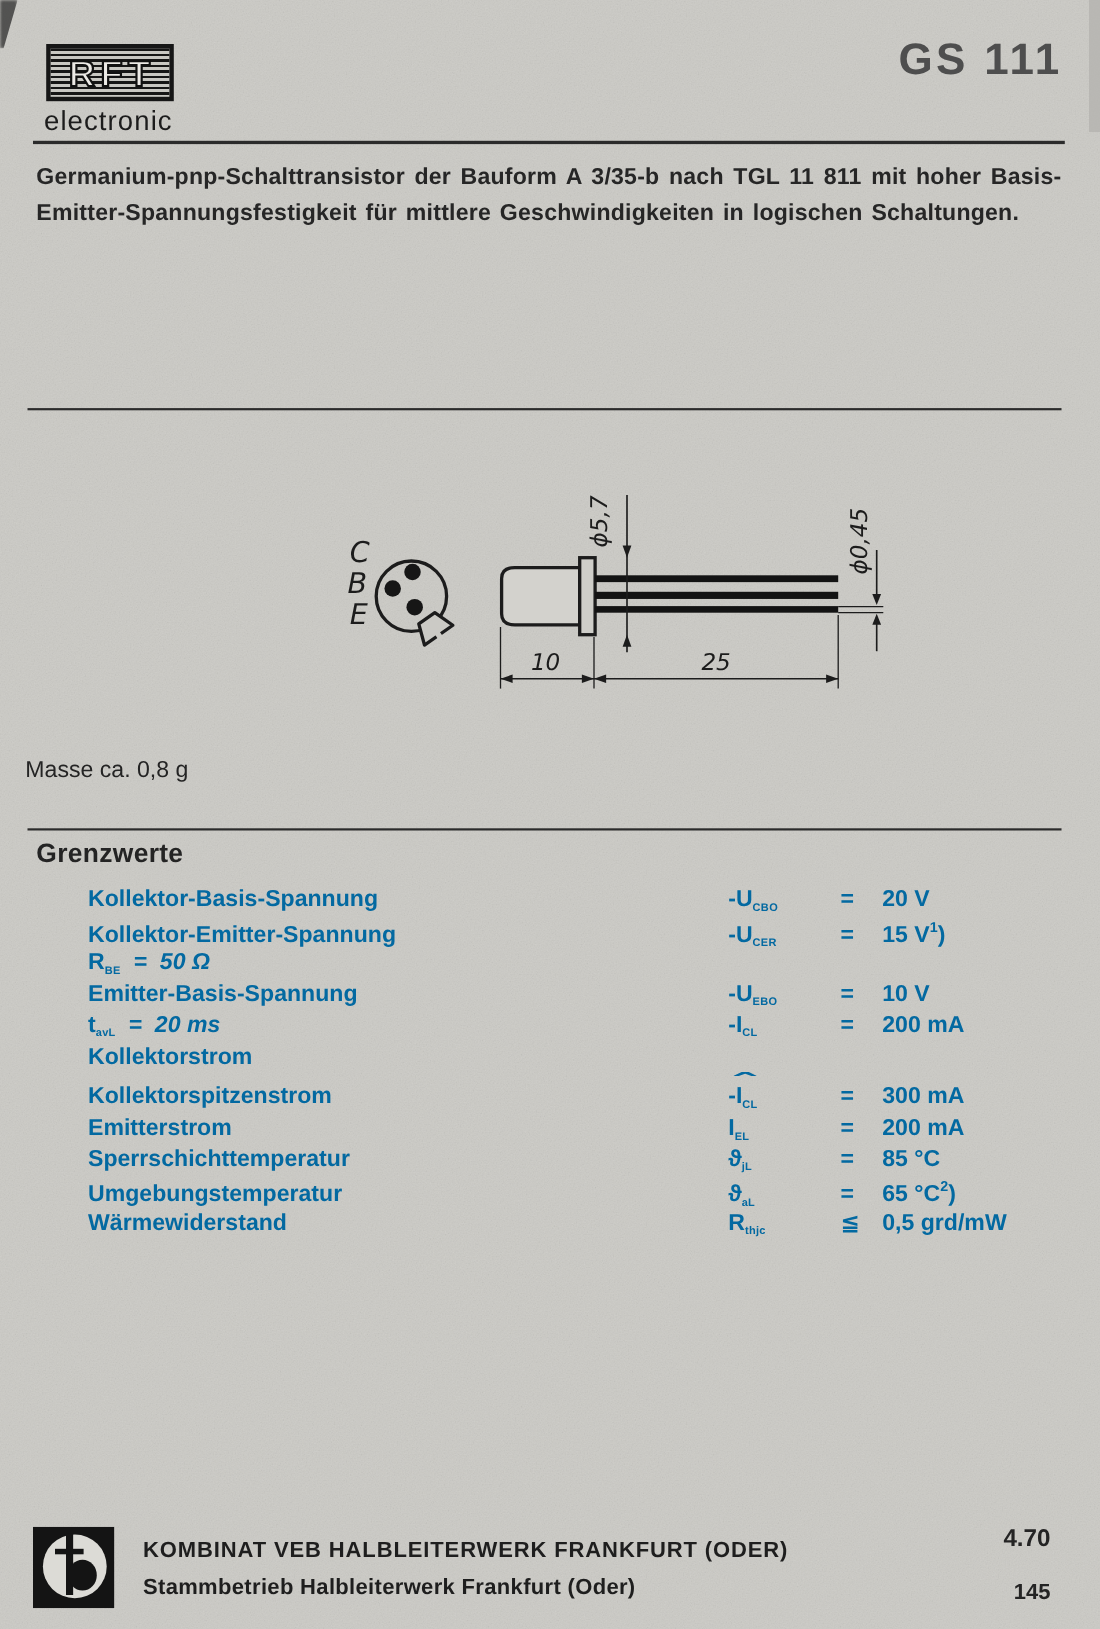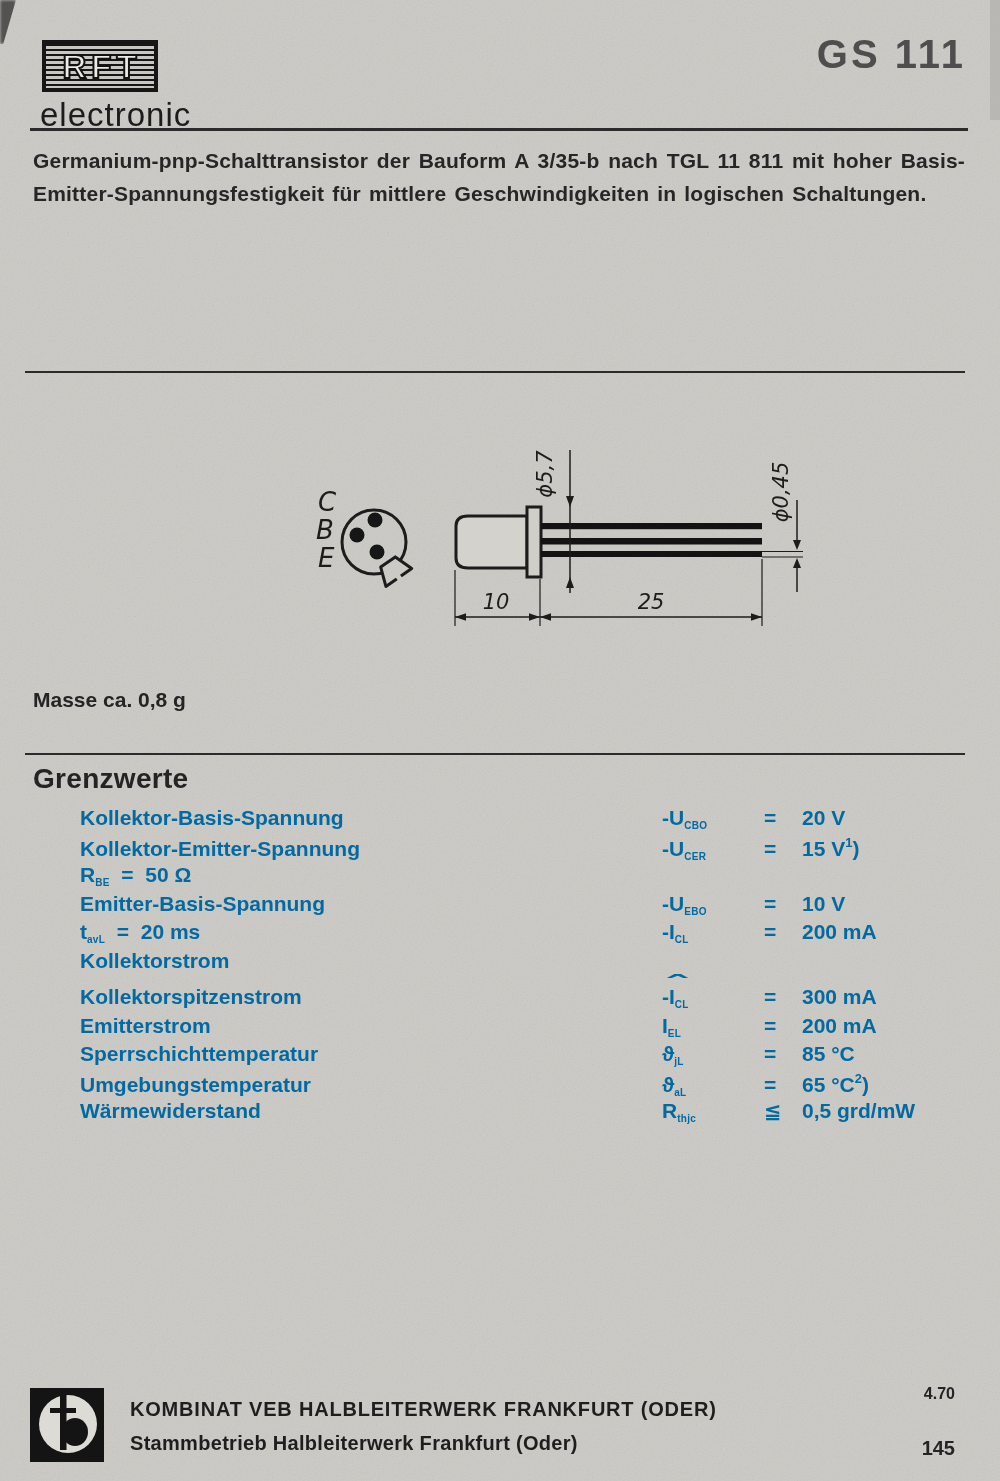--- a/index.html
+++ b/index.html
@@ -18,56 +18,56 @@
   .rft-box{
     position:absolute;left:42px;top:40px;width:116px;height:52px;
     border:4px solid #161616;box-sizing:border-box;
     background:repeating-linear-gradient(#161616 0 2px,#c8c7c2 2px 5px);
     display:flex;align-items:center;justify-content:center;
   }
   .rft-text{
     font-weight:bold;font-size:33px;letter-spacing:5px;color:#eceae6;
     -webkit-text-stroke:2px #111;text-stroke:2px #111;line-height:1;padding-left:4px;
   }
-  .brand-sub{position:absolute;left:40px;top:96px;font-size:33px;color:#1c1c1c;letter-spacing:1px;}
+  .brand-sub{position:absolute;left:40px;top:96px;font-size:25px;color:#1c1c1c;letter-spacing:1px;}
   .part-no{position:absolute;right:34px;top:32px;font-size:40px;font-weight:bold;color:#4e4e4e;letter-spacing:3px;}
   .rule{position:absolute;background:#2b2b2b;}
   .rule1{left:30px;top:128px;width:938px;height:3px;}
   .rule2{left:25px;top:371px;width:940px;height:2px;}
   .rule3{left:25px;top:753px;width:940px;height:2px;}
 
   
   .desc{position:absolute;left:33px;top:144px;width:932px;font-size:21px;font-weight:bold;
     line-height:33px;letter-spacing:.2px;word-spacing:2px;color:#262626;}
   .desc .l1{text-align:justify;text-align-last:justify;}
 
   
   .drawing{position:absolute;left:280px;top:430px;}
   .drawing text{fill:#1c1c1c;font-family:"DejaVu Sans","Liberation Sans",sans-serif;font-style:italic;}
   .drawing .pin{font-size:26px;}
   .drawing .dim{font-size:21px;}
 
-  .mass{position:absolute;left:33px;top:688px;font-size:21px;font-weight:bold;text-align:right;}
-  .limits-h{position:absolute;left:33px;top:763px;font-size:28px;font-weight:bold;letter-spacing:.3px;}
+  .mass{position:absolute;left:23px;top:688px;font-size:21px;font-weight:normal;text-align:right;}
+  .limits-h{position:absolute;left:33px;top:763px;font-size:24px;font-weight:bold;letter-spacing:.3px;}
 
   
   .ltable{position:absolute;left:33px;top:806px;width:935px;font-size:21px;font-weight:bold;color:#0369a1;margin-left:47px;}
   .t-row{display:grid;grid-template-columns:582px 102px 38px 1fr;height:28.5px;align-items:baseline;}
   .t-row.gap{margin-top:8px;}
   .sub{font-size:10px;position:relative;top:4px;letter-spacing:.3px;}
   .supm{font-size:13px;vertical-align:9px;}
-  .cond-post{white-space:pre;}
+  .cond-post{white-space:pre;font-style:italic;}
   .sym-wrap{position:relative;display:inline-block;}
   .hat{position:absolute;left:11px;top:-14px;font-size:22px;transform:scaleX(2.6);font-weight:bold;}
 
   
   .f-logo{position:absolute;left:30px;top:1388px;}
   .f-line1{position:absolute;left:130px;top:1398px;font-size:20px;font-weight:bold;letter-spacing:.8px;color:#1e1e1e;}
   .f-line2{position:absolute;left:130px;top:1432px;font-size:20px;font-weight:bold;letter-spacing:.3px;color:#1e1e1e;}
-  .f-date{position:absolute;left:855px;top:1385px;width:100px;text-align:right;font-size:16px;font-weight:bold;}
+  .f-date{position:absolute;left:855px;top:1385px;width:100px;text-align:right;font-size:22px;font-weight:bold;}
   .f-page{position:absolute;left:855px;top:1437px;width:100px;text-align:right;font-size:20px;font-weight:bold;}
 </style>
 </head>
 <body>
 
 <div class="page">
 
   <svg class="noise" width="1000" height="1481">
     <filter id="grain">
       <feTurbulence type="fractalNoise" baseFrequency="0.8" numOctaves="2" stitchTiles="stitch"></feTurbulence>

